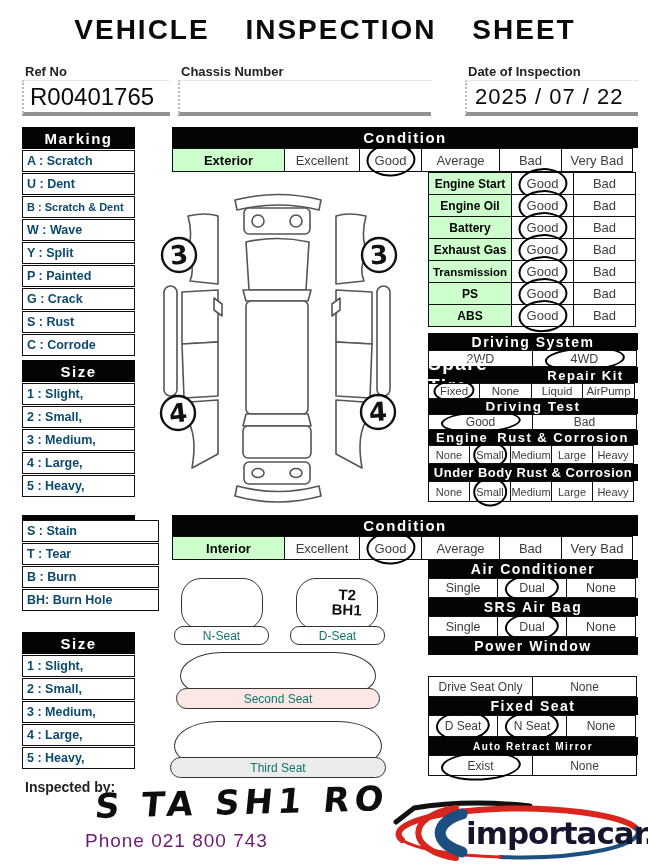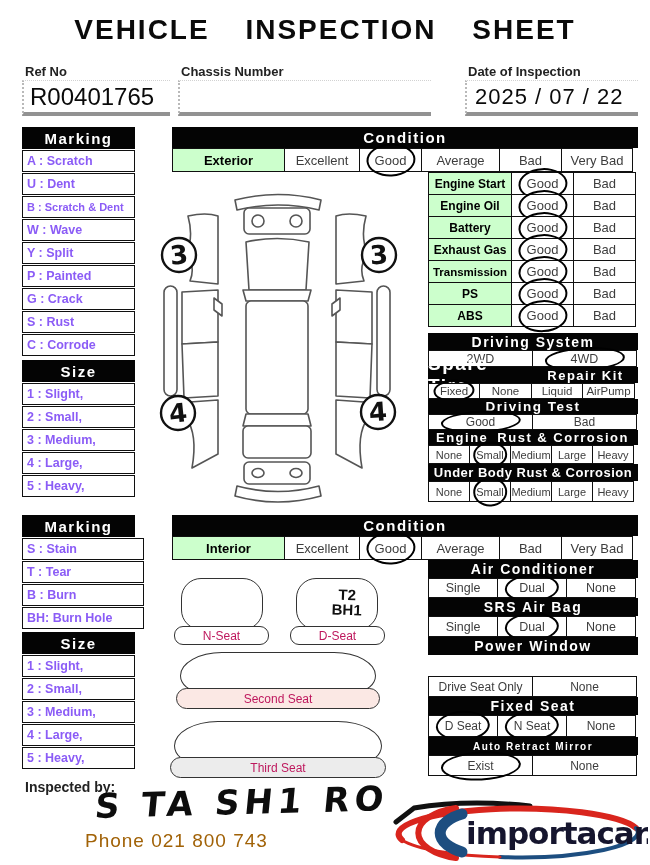--- a/index.html
+++ b/index.html
@@ -15,32 +15,32 @@
   .row{display:flex}
   .cell{border:1px solid #101010;background:#fff;display:flex;align-items:center;justify-content:center;
         font-size:13px;color:#3d3d3d;position:relative;box-sizing:border-box;margin-left:-1px}
   .cell:first-child{margin-left:0}
   .glabel{background:#ccffcc;color:#000;font-weight:700}
   .vstack{display:flex;flex-direction:column}
   .vstack .row{margin-top:-1px}
   .vstack .row:first-child{margin-top:0}
   .legend{display:flex;flex-direction:column;gap:1px}
   .lrow{border:1px solid #101010;height:22px;display:flex;align-items:center;padding-left:4px;
-        font-size:12.5px;font-weight:600;box-sizing:border-box;background:#fff;color:#8b5cf6}
+        font-size:12.5px;font-weight:600;box-sizing:border-box;background:#fff;color:#0c4a6e}
   .circled{overflow:visible}
   .circled::after{content:"";position:absolute;left:50%;top:50%;width:74%;height:132%;min-height:17px;
         transform:translate(-50%,-50%) rotate(-3deg);border:2.6px solid #000;border-radius:50%;pointer-events:none}
   .seatpill{border:1.4px solid #333;border-radius:9px;display:flex;align-items:center;justify-content:center;
-        font-size:12px;color:#be185d;background:#fff;box-sizing:border-box}
+        font-size:12px;color:#0f766e;background:#fff;box-sizing:border-box}
   .cushion{border:1.6px solid #333;background:#fff;box-sizing:border-box}
   .benchtop{border:1.6px solid #333;background:#fff;box-sizing:border-box;border-radius:46px 46px 22px 22px / 26px 26px 18px 18px}
   .note{font-weight:700;font-size:15px;line-height:15px;color:#101010;transform:rotate(2deg);text-align:center}
   .sig{font-size:34px;font-weight:700;letter-spacing:5px;white-space:nowrap;color:#0d0d0d;
        transform:rotate(-1.5deg) skewX(-7deg);font-family:"DejaVu Sans",sans-serif}
-  .phone{font-size:19px;color:#a16207;letter-spacing:1px}
+  .phone{font-size:19px;color:#701a75;letter-spacing:1px}
   svg text{font-family:"DejaVu Sans",sans-serif}
 </style>
 </head>
 <body>
 
 <div class="sheet">
 
   <div class="abs title" style="top:14px;left:0">VEHICLE INSPECTION SHEET</div>
 
   <div class="abs flabel" style="left:25px;top:64px">Ref No</div>
@@ -209,21 +209,21 @@
   <div class="abs bar" style="left:428px;top:464px;width:210px;height:17px;font-size:13px;letter-spacing:0.5px">Under Body Rust &amp; Corrosion</div>
   <div class="abs row" style="left:428px;top:481px">
     <div class="cell" style="width:42px;height:21px;font-size:11px">None</div>
     <div class="cell circled" style="width:42px;height:21px;font-size:11px">Small</div>
     <div class="cell" style="width:42px;height:21px;font-size:11px">Medium</div>
     <div class="cell" style="width:42px;height:21px;font-size:11px">Large</div>
     <div class="cell" style="width:42px;height:21px;font-size:11px">Heavy</div>
   </div>
 
   <div class="abs bar" style="left:22px;top:515px;width:113px;height:22px;font-size:15px">Marking</div>
-  <div class="abs legend" style="left:22px;top:538px;width:122px">
+  <div class="abs legend" style="left:22px;top:520px;width:137px">
     <div class="lrow">S : Stain</div>
     <div class="lrow">T : Tear</div>
     <div class="lrow">B : Burn</div>
     <div class="lrow">BH: Burn Hole</div>
   </div>
   <div class="abs bar" style="left:22px;top:632px;width:113px;height:22px;font-size:15px">Size</div>
   <div class="abs legend" style="left:22px;top:655px;width:113px">
     <div class="lrow">1 : Slight,</div>
     <div class="lrow">2 : Small,</div>
     <div class="lrow">3 : Medium,</div>

